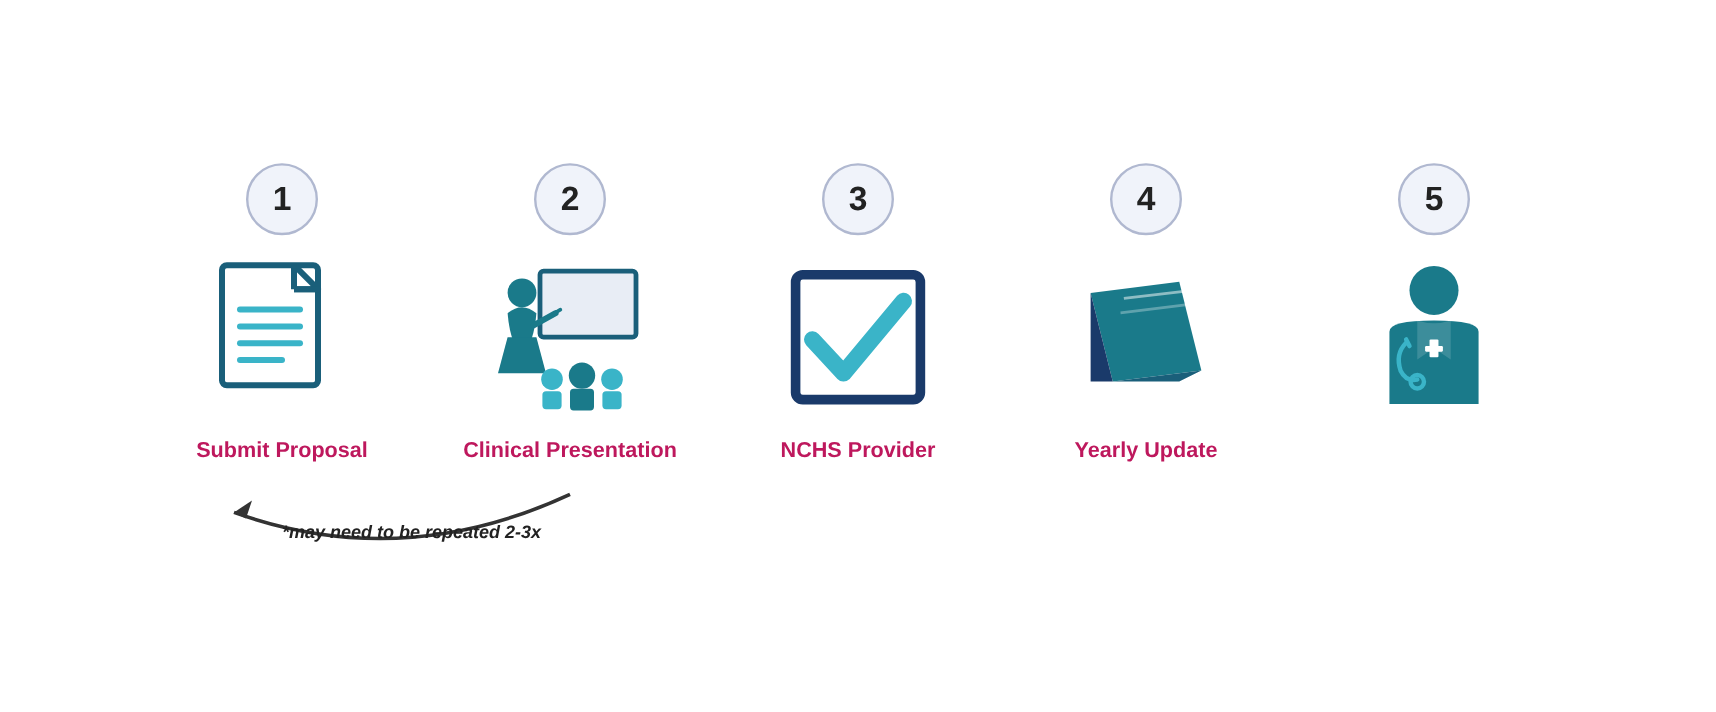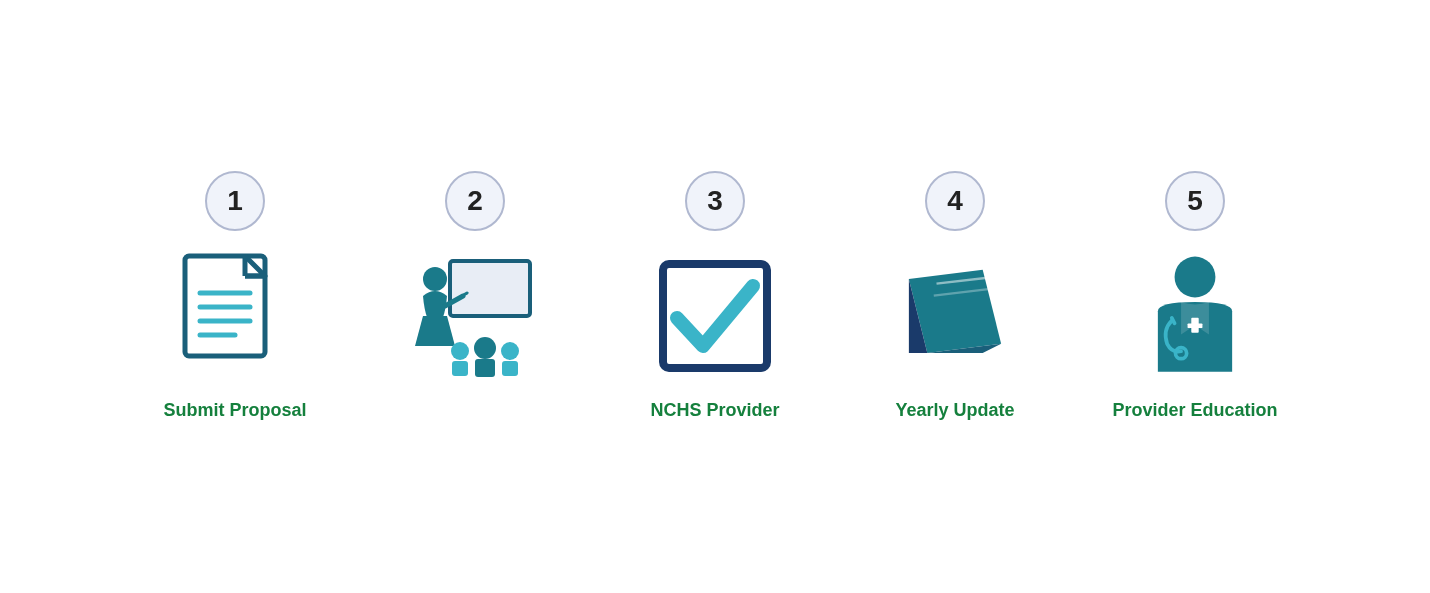--- a/index.html
+++ b/index.html
@@ -59,21 +59,21 @@
       height: 130px;
       display: flex;
       align-items: center;
       justify-content: center;
       margin-bottom: 18px;
     }
 
     .step-label {
       font-size: 18px;
       font-weight: 800;
-      color: #15803d;
+      color: #be185d;
       text-align: center;
       line-height: 1.3;
     }
 
     
     svg {
       display: block;
     }
   </style>
 </head>
@@ -95,20 +95,29 @@
           <line x1="65" y1="25" x2="85" y2="25" stroke="#1a5f7a" stroke-width="5"></line>
 
           <line x1="20" y1="42" x2="70" y2="42" stroke="#3ab4c8" stroke-width="5" stroke-linecap="round"></line>
           <line x1="20" y1="56" x2="70" y2="56" stroke="#3ab4c8" stroke-width="5" stroke-linecap="round"></line>
           <line x1="20" y1="70" x2="70" y2="70" stroke="#3ab4c8" stroke-width="5" stroke-linecap="round"></line>
           <line x1="20" y1="84" x2="55" y2="84" stroke="#3ab4c8" stroke-width="5" stroke-linecap="round"></line>
         </svg>
       </div>
       <div class="step-label">Submit Proposal</div>
 
+      <div style="position:relative; height:70px; width:480px; left:120px; top:10px;">
+        <svg width="480" height="70" viewBox="0 0 480 70">
+
+          <path d="M 360 15 Q 220 80 80 30" fill="none" stroke="#333" stroke-width="3"></path>
+
+          <polygon points="80,30 95,20 90,35" fill="#333"></polygon>
+        </svg>
+        <div style="position:absolute; top:38px; left:120px; font-size:15px; font-weight:700; font-style:italic; color:#222; white-space:nowrap;">*may need to be repeated 2-3x</div>
+      </div>
     </div>
 
     <div class="step">
       <div class="step-number-circle">2</div>
       <div class="step-icon">
 
         <svg width="140" height="130" viewBox="0 0 140 130">
 
           <rect x="45" y="10" width="80" height="55" rx="3" fill="#e8edf5" stroke="#1a5f7a" stroke-width="4"></rect>
 
@@ -125,20 +134,21 @@
           <circle cx="55" cy="100" r="9" fill="#3ab4c8"></circle>
           <rect x="47" y="110" width="16" height="15" rx="3" fill="#3ab4c8"></rect>
 
           <circle cx="80" cy="97" r="11" fill="#1a7a8a"></circle>
           <rect x="70" y="108" width="20" height="18" rx="3" fill="#1a7a8a"></rect>
 
           <circle cx="105" cy="100" r="9" fill="#3ab4c8"></circle>
           <rect x="97" y="110" width="16" height="15" rx="3" fill="#3ab4c8"></rect>
         </svg>
       </div>
+      <div class="step-label">Clinical Presentation</div>
     </div>
 
     <div class="step">
       <div class="step-number-circle">3</div>
       <div class="step-icon">
 
         <svg width="120" height="120" viewBox="0 0 120 120">
 
           <rect x="8" y="8" width="104" height="104" rx="6" fill="white" stroke="#1a3a6a" stroke-width="8"></rect>
 
@@ -180,17 +190,16 @@
           <path d="M45 55 L45 90 L60 80 L75 90 L75 55 Q60 60 45 55Z" fill="#ffffff" opacity="0.15"></path>
 
           <rect x="52" y="78" width="16" height="5" rx="1" fill="white"></rect>
           <rect x="56" y="72" width="8" height="16" rx="1" fill="white"></rect>
 
           <path d="M35 75 Q25 85 30 100 Q35 110 45 108" fill="none" stroke="#3ab4c8" stroke-width="4" stroke-linecap="round"></path>
           <circle cx="45" cy="110" r="6" fill="none" stroke="#3ab4c8" stroke-width="4"></circle>
           <line x1="35" y1="72" x2="38" y2="78" stroke="#3ab4c8" stroke-width="4" stroke-linecap="round"></line>
         </svg>
       </div>
-      <div class="step-label">Provider Education</div>
     </div>
 
   </div>
 </div>
 
 </body></html>

